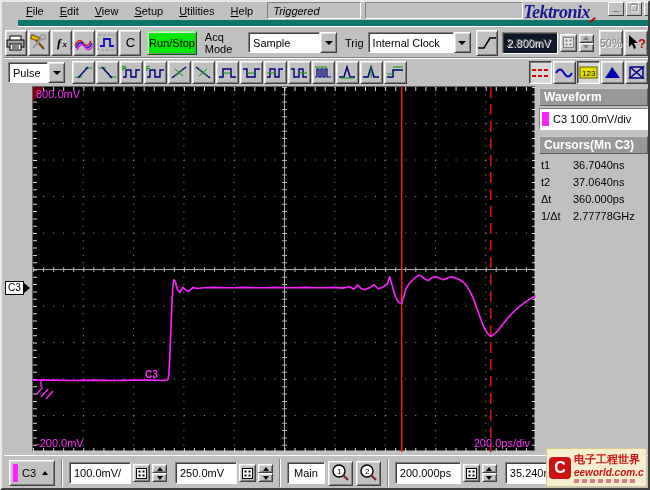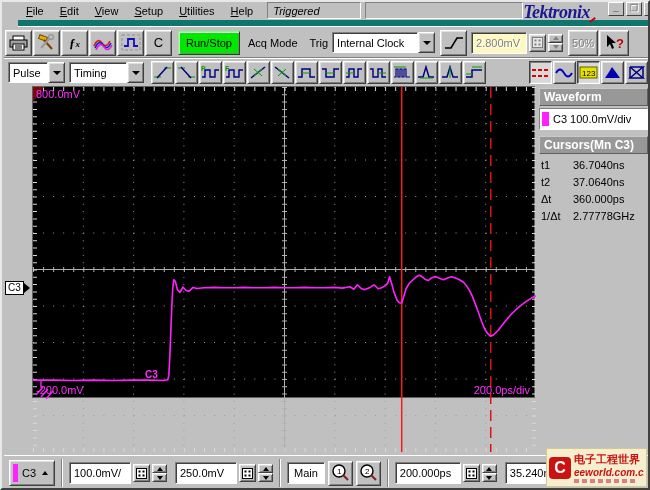--- a/index.html
+++ b/index.html
@@ -48,37 +48,37 @@
     box-shadow:inset 1px 1px 0 #404040; padding:2px 4px; display:flex; align-items:center; }
   .combo .cbtn { width:17px; height:21px; }
   .arrow-down { width:0; height:0; border-left:4px solid transparent;
     border-right:4px solid transparent; border-top:4px solid #000; }
   .disabled-text { color:#808080; text-shadow:1px 1px 0 #fff; }
   
   .spin { display:flex; align-items:center; height:24px; }
   .spin .sval { background:#fff; border:1px solid; border-color:#808080 #fff #fff #808080;
     box-shadow:inset 1px 1px 0 #404040; height:22px; display:flex; align-items:center;
     padding:0 4px; }
-  .spin.gray .sval { background:#fef9c3; }
+  .spin.gray .sval { background:#0f172a; }
   .spin .kp { width:17px; height:18px; margin-left:2px; }
   .spin .ud { display:flex; flex-direction:column; margin-left:2px; }
   .spin .ud .btn { width:15px; height:9px; }
   .tri-up { width:0; height:0; border-left:3px solid transparent; border-right:3px solid transparent;
     border-bottom:4px solid #000; }
   .tri-down { width:0; height:0; border-left:3px solid transparent; border-right:3px solid transparent;
     border-top:4px solid #000; }
   .gray .tri-up { border-bottom-color:#808080; } .gray .tri-down { border-top-color:#808080; }
   
   #main { position:absolute; left:2px; top:84px; width:646px; height:369px; display:flex; }
   #leftstrip { position:relative; width:28px; height:100%; }
   #ch-marker { position:absolute; left:1px; top:195px; display:flex; align-items:center; }
   #ch-marker .box { background:#fff; border:1px solid #000; font-size:10px; padding:0 2px; line-height:12px; }
   #ch-marker .arr { width:0; height:0; border-top:5px solid transparent; border-bottom:5px solid transparent;
     border-left:6px solid #000; margin-left:0px; }
-  #plotwrap { position:relative; width:503px; height:312px; background:#000;
+  #plotwrap { position:relative; width:503px; height:365px; background:#000;
     border:1px solid #606060; }
   #plot-svg { display:block; }
   .plot-lbl { position:absolute; color:#ff30ff; font-size:11px; pointer-events:none; }
   #lbl-top { left:3px; top:1px; }
   #lbl-bottom { left:3px; bottom:1px; }
   #lbl-tbase { right:4px; bottom:1px; }
   #lbl-trace { left:112px; top:282px; font-size:10px; font-weight:bold; }
   
   #rightpanel { flex:1; padding:2px 2px 0 4px; }
   .rp-header { background:#989898; color:#fff; font-weight:bold; font-size:12px;
@@ -162,20 +162,26 @@
     </div>
     <div class="btn tb1-btn">
       <svg width="20" height="17">
         <rect x="1" y="1" width="18" height="15" fill="none" stroke="#909090" stroke-dasharray="3 2"></rect>
         <polyline points="3,12 7,12 7,5 13,5 13,12 17,12" fill="none" stroke="#1010c0" stroke-width="1.8"></polyline>
       </svg>
     </div>
     <div class="btn tb1-btn" style="font-size:13px;">C</div>
     <div class="btn" id="runstop">Run/Stop</div>
     <span class="tb-label">Acq Mode</span>
+    <div class="combo">
+      <div class="cval" style="width:72px;">Sample</div>
+      <div class="btn cbtn">
+          <span class="arrow-down"></span>
+        </div>
+    </div>
     <span class="tb-label">Trig</span>
     <div class="combo">
       <div class="cval" style="width:86px;">Internal Clock</div>
       <div class="btn cbtn">
           <span class="arrow-down"></span>
         </div>
     </div>
     <div class="btn tb1-btn" style="margin-left:5px;">
       <svg width="20" height="14">
         <polyline points="1,12 7,12 13,2 19,2" fill="none" stroke="#000" stroke-width="1.6"></polyline>
@@ -206,26 +212,20 @@
       <svg width="20" height="17">
         <path d="M3,1 L3,13 L6,10 L8,15 L10,14 L8,9 L12,9 Z" fill="#000"></path>
         <text x="12" y="14" font-size="13" font-weight="bold" fill="#c00000" font-family="Liberation Sans, sans-serif">?</text>
       </svg>
     </div>
   </div>
 
   <div class="tb" id="toolbar2">
     <div class="combo" style="margin-left:4px;">
       <div class="cval" style="width:40px;">Pulse</div>
-      <div class="btn cbtn">
-          <span class="arrow-down"></span>
-        </div>
-    </div>
-    <div class="combo" style="margin-left:4px;">
-      <div class="cval" style="width:58px;">Timing</div>
       <div class="btn cbtn">
           <span class="arrow-down"></span>
         </div>
     </div>
     <div style="width:6px;"></div>
     <div class="btn tb2-btn">
         <svg width="19" height="15">
           <line x1="1" y1="12" x2="8" y2="12" stroke="#00a000"></line>
           <line x1="11" y1="3" x2="18" y2="3" stroke="#00a000"></line>
           <polyline points="4,13 14,2" fill="none" stroke="#000080" stroke-width="1.5"></polyline>

